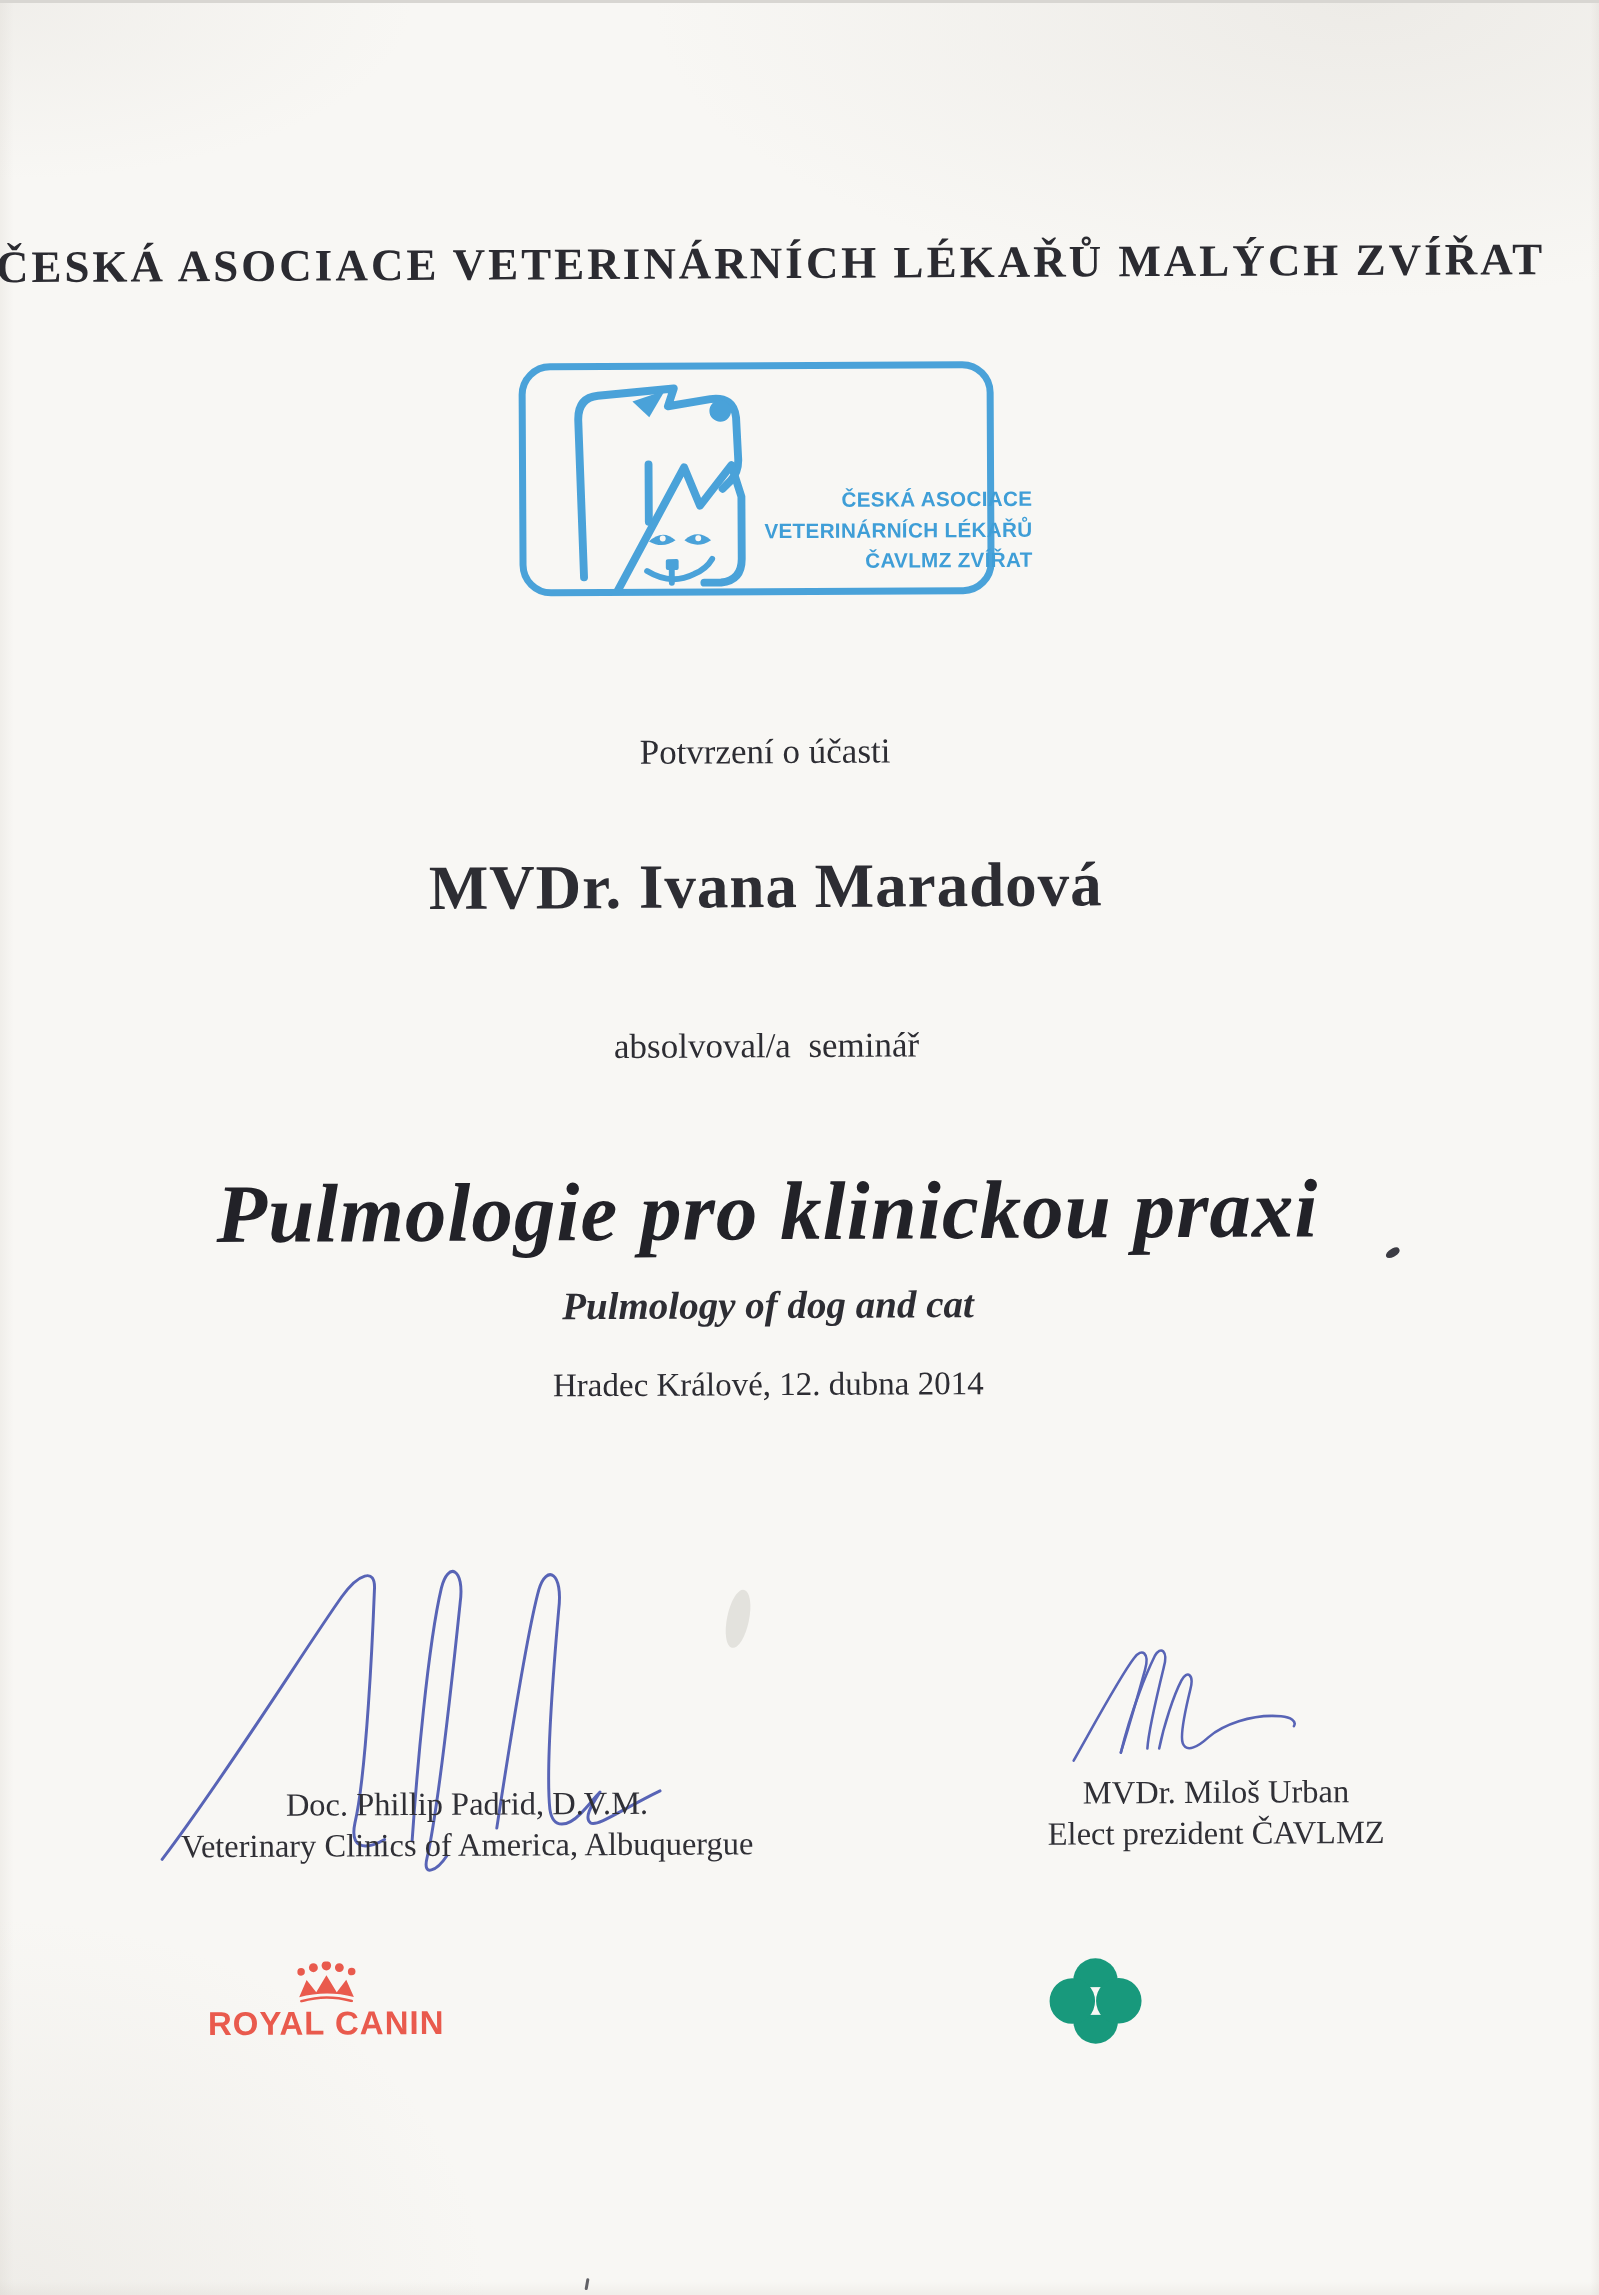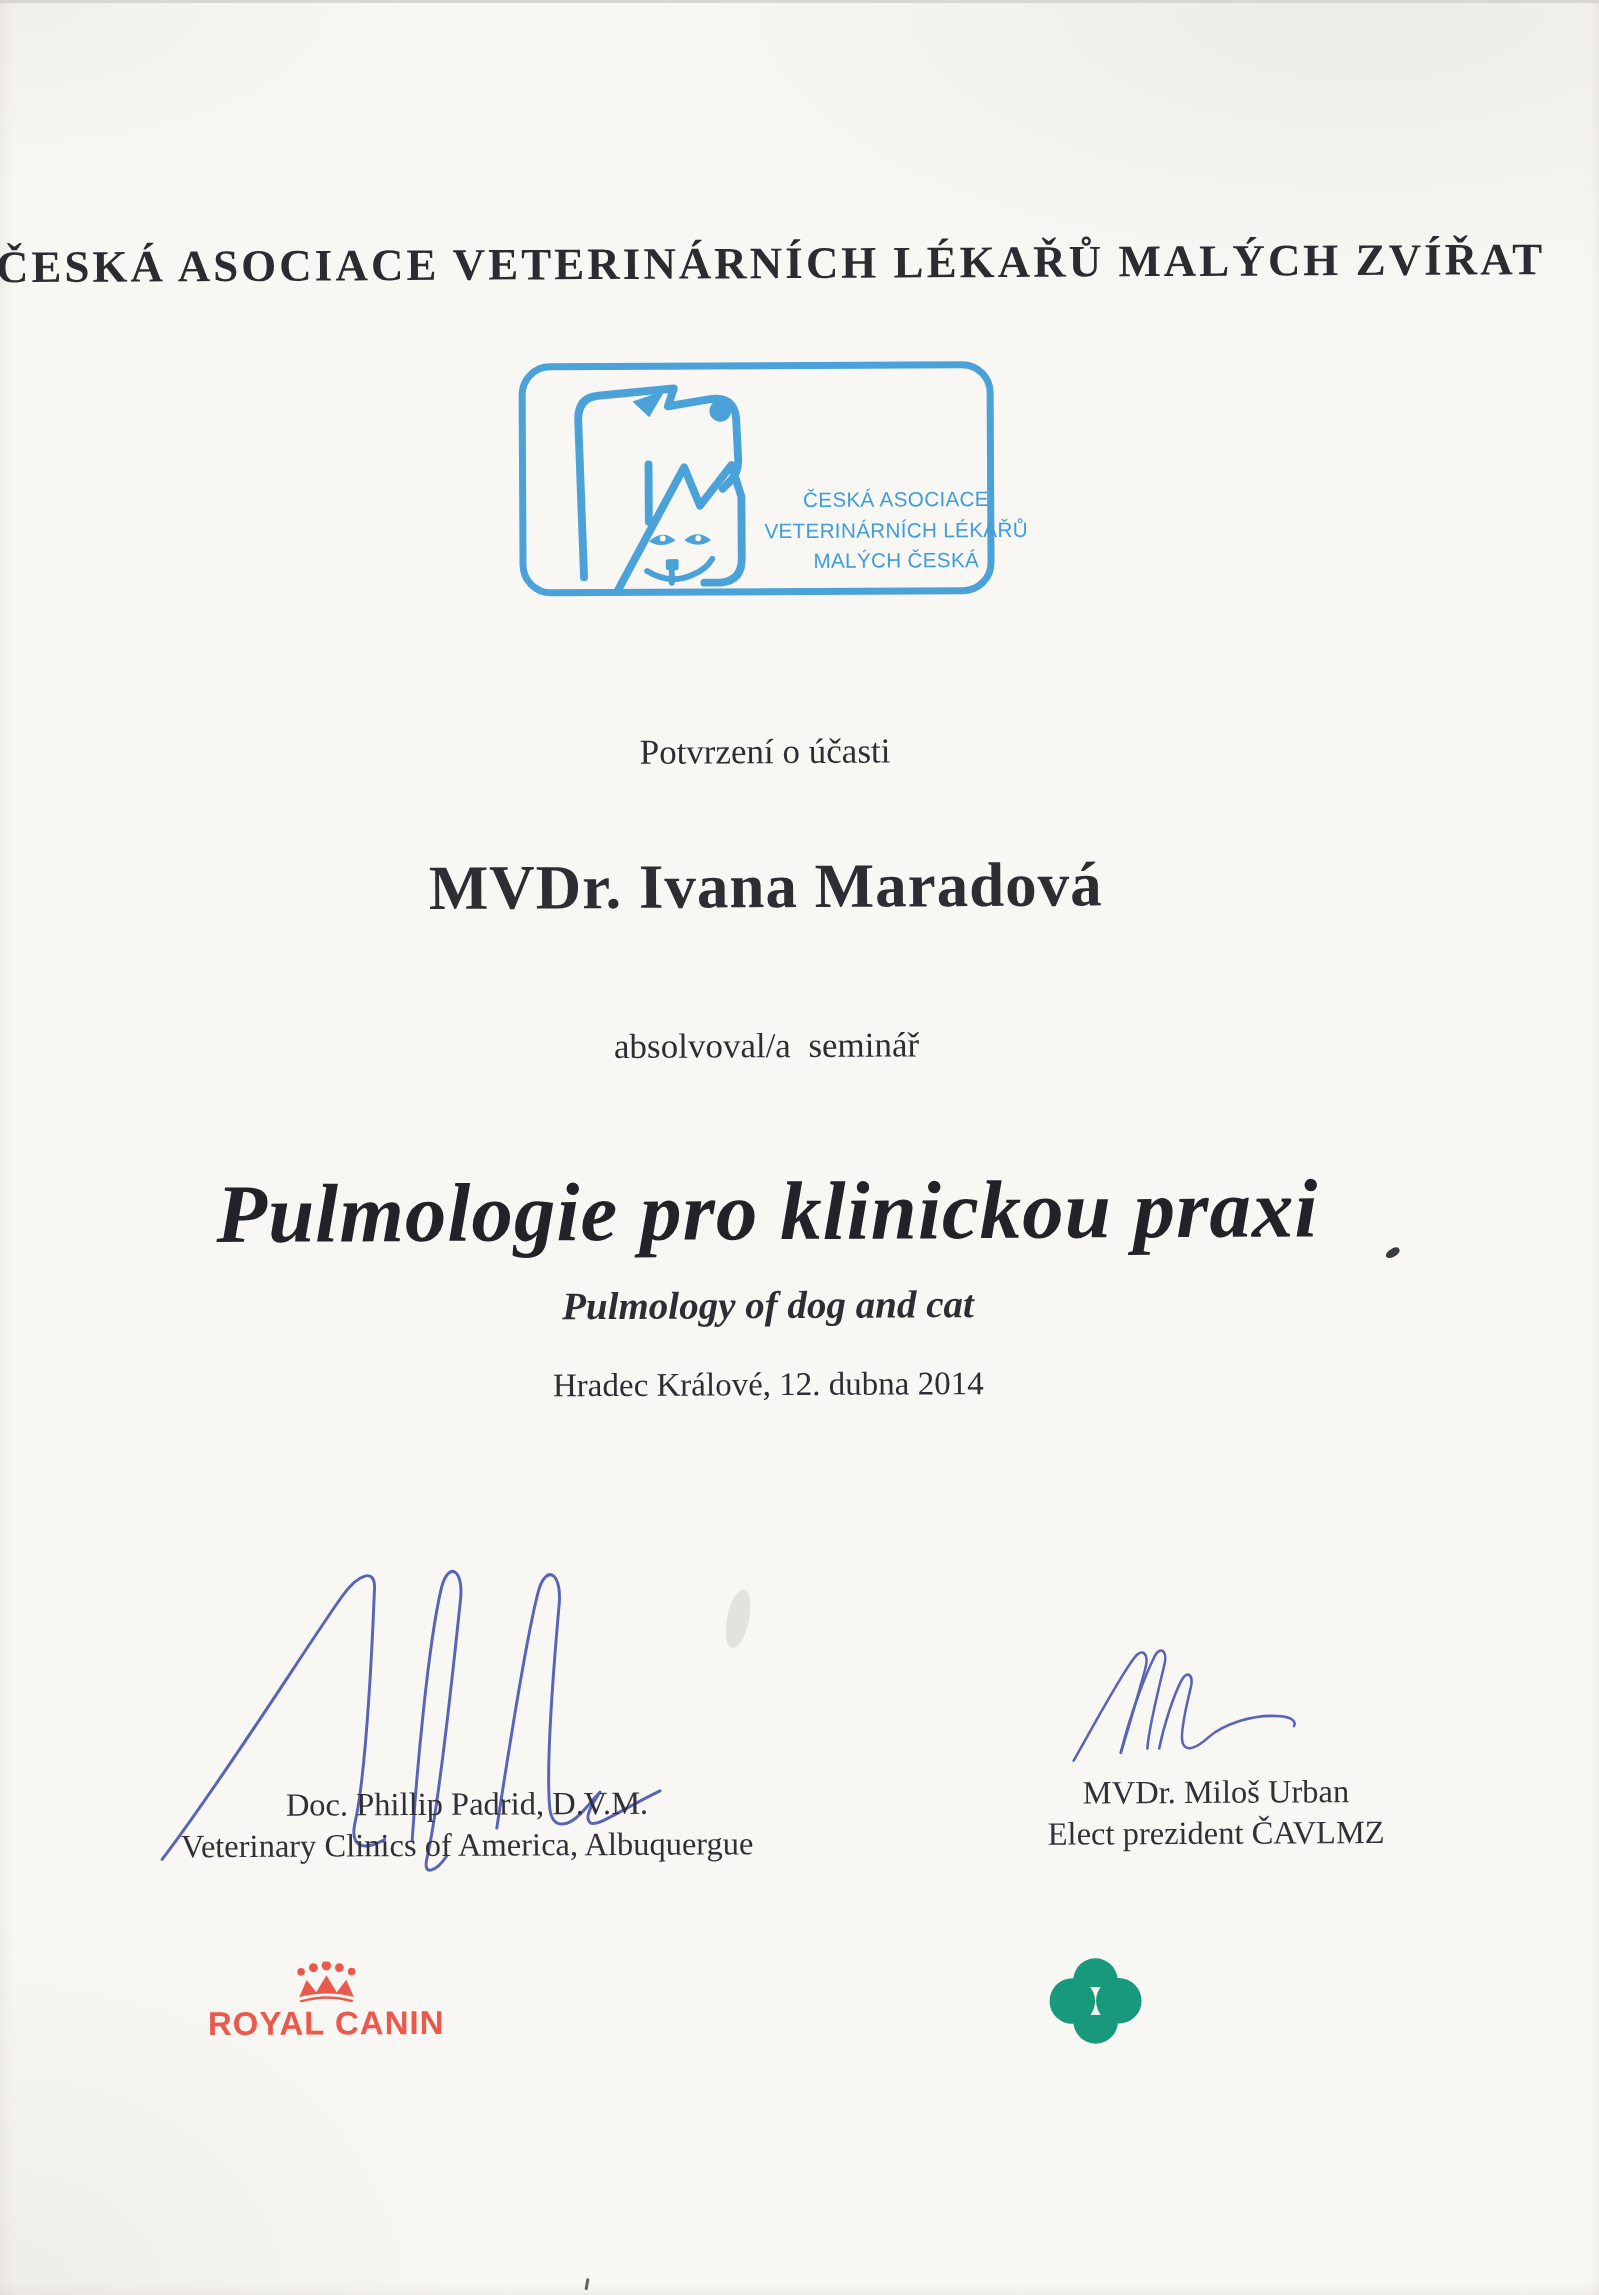--- a/index.html
+++ b/index.html
@@ -23,22 +23,22 @@
   .centerline{position:absolute;left:0;width:1533px;text-align:center;}
 
   .assoc-header{top:234px;font-size:45px;font-weight:bold;letter-spacing:3px;color:#2b2b31;white-space:nowrap;}
 
   .logo-box{
     position:absolute;left:522px;top:359px;width:475px;height:233px;
     border:7.9px solid #4aa2d9;border-radius:31.5px;box-sizing:border-box;
   }
   .logo-mark{position:absolute;left:11.8px;top:5.9px;}
   .logo-text{
-    position:absolute;left:238px;top:116px;text-align:center;
-    font-family:"Liberation Sans", sans-serif;font-weight:normal;
+    position:absolute;left:238px;top:116px;text-align:right;
+    font-family:"Liberation Sans", sans-serif;font-weight:bold;
     font-size:20.7px;line-height:30.5px;color:#3f9ed7;letter-spacing:0.3px;white-space:nowrap;
   }
 
   .doc-type{top:729px;font-size:35px;}
   .recipient{top:847px;font-size:63px;font-weight:bold;letter-spacing:1px;}
   .participation{top:1023px;font-size:35px;white-space:pre;}
   .sem-title{top:1160px;font-size:83px;font-weight:bold;font-style:italic;letter-spacing:1px;color:#222228;white-space:nowrap;}
   .sem-subtitle{top:1279px;font-size:39px;font-weight:bold;font-style:italic;}
   .place-date{top:1363px;font-size:33px;}
 
@@ -95,21 +95,21 @@
           <rect x="129" y="186" width="13" height="11" rx="2"></rect>
         </g>
         <g fill="#f8f7f4">
           <circle cx="126" cy="165" r="3"></circle>
           <circle cx="162" cy="165" r="3"></circle>
         </g>
       </svg>
       <div class="logo-text">
         <div>ČESKÁ ASOCIACE</div>
         <div>VETERINÁRNÍCH LÉKAŘŮ</div>
-        <div>MALÝCH ČESKÁ</div>
+        <div>ČAVLMZ ZVÍŘAT</div>
       </div>
     </div>
 
     <div class="centerline doc-type" style="position:absolute;">Potvrzení o účasti</div>
 
     <div class="centerline recipient" style="position:absolute;">MVDr. Ivana Maradová</div>
 
     <div class="centerline participation" style="position:absolute;">absolvoval/a  seminář</div>
 
     <div class="centerline sem-title" style="position:absolute;">Pulmologie pro klinickou praxi</div>

